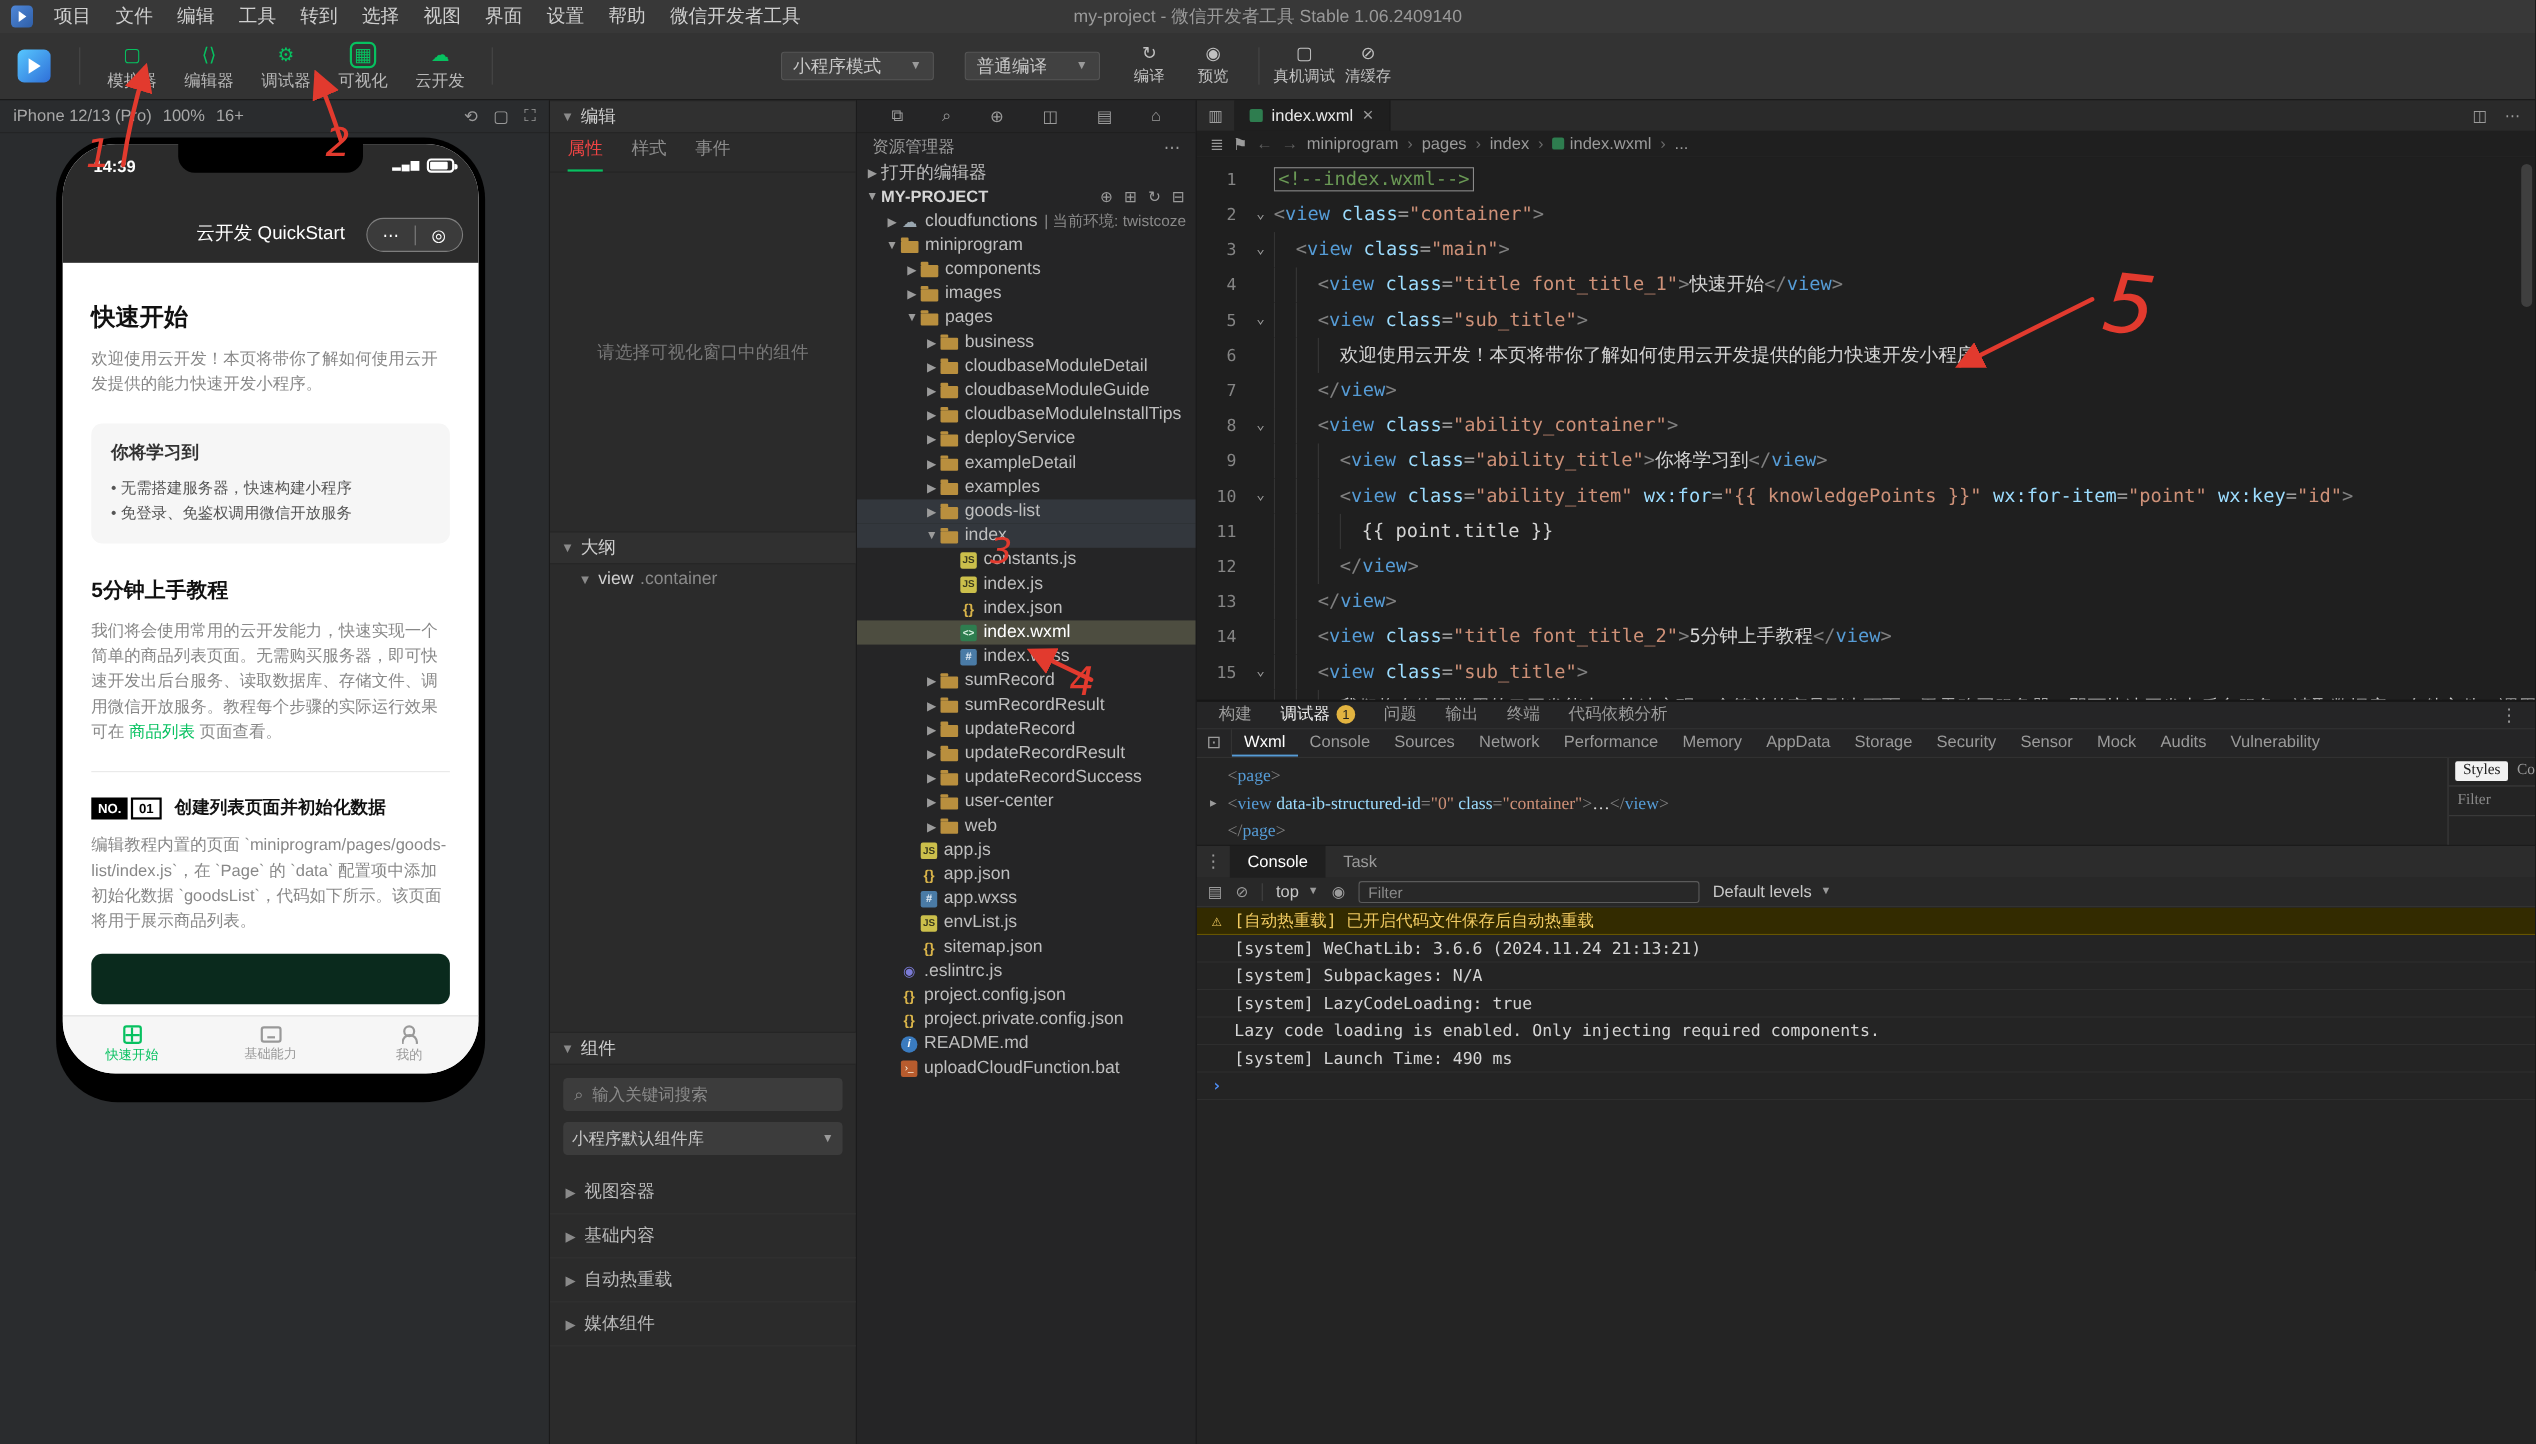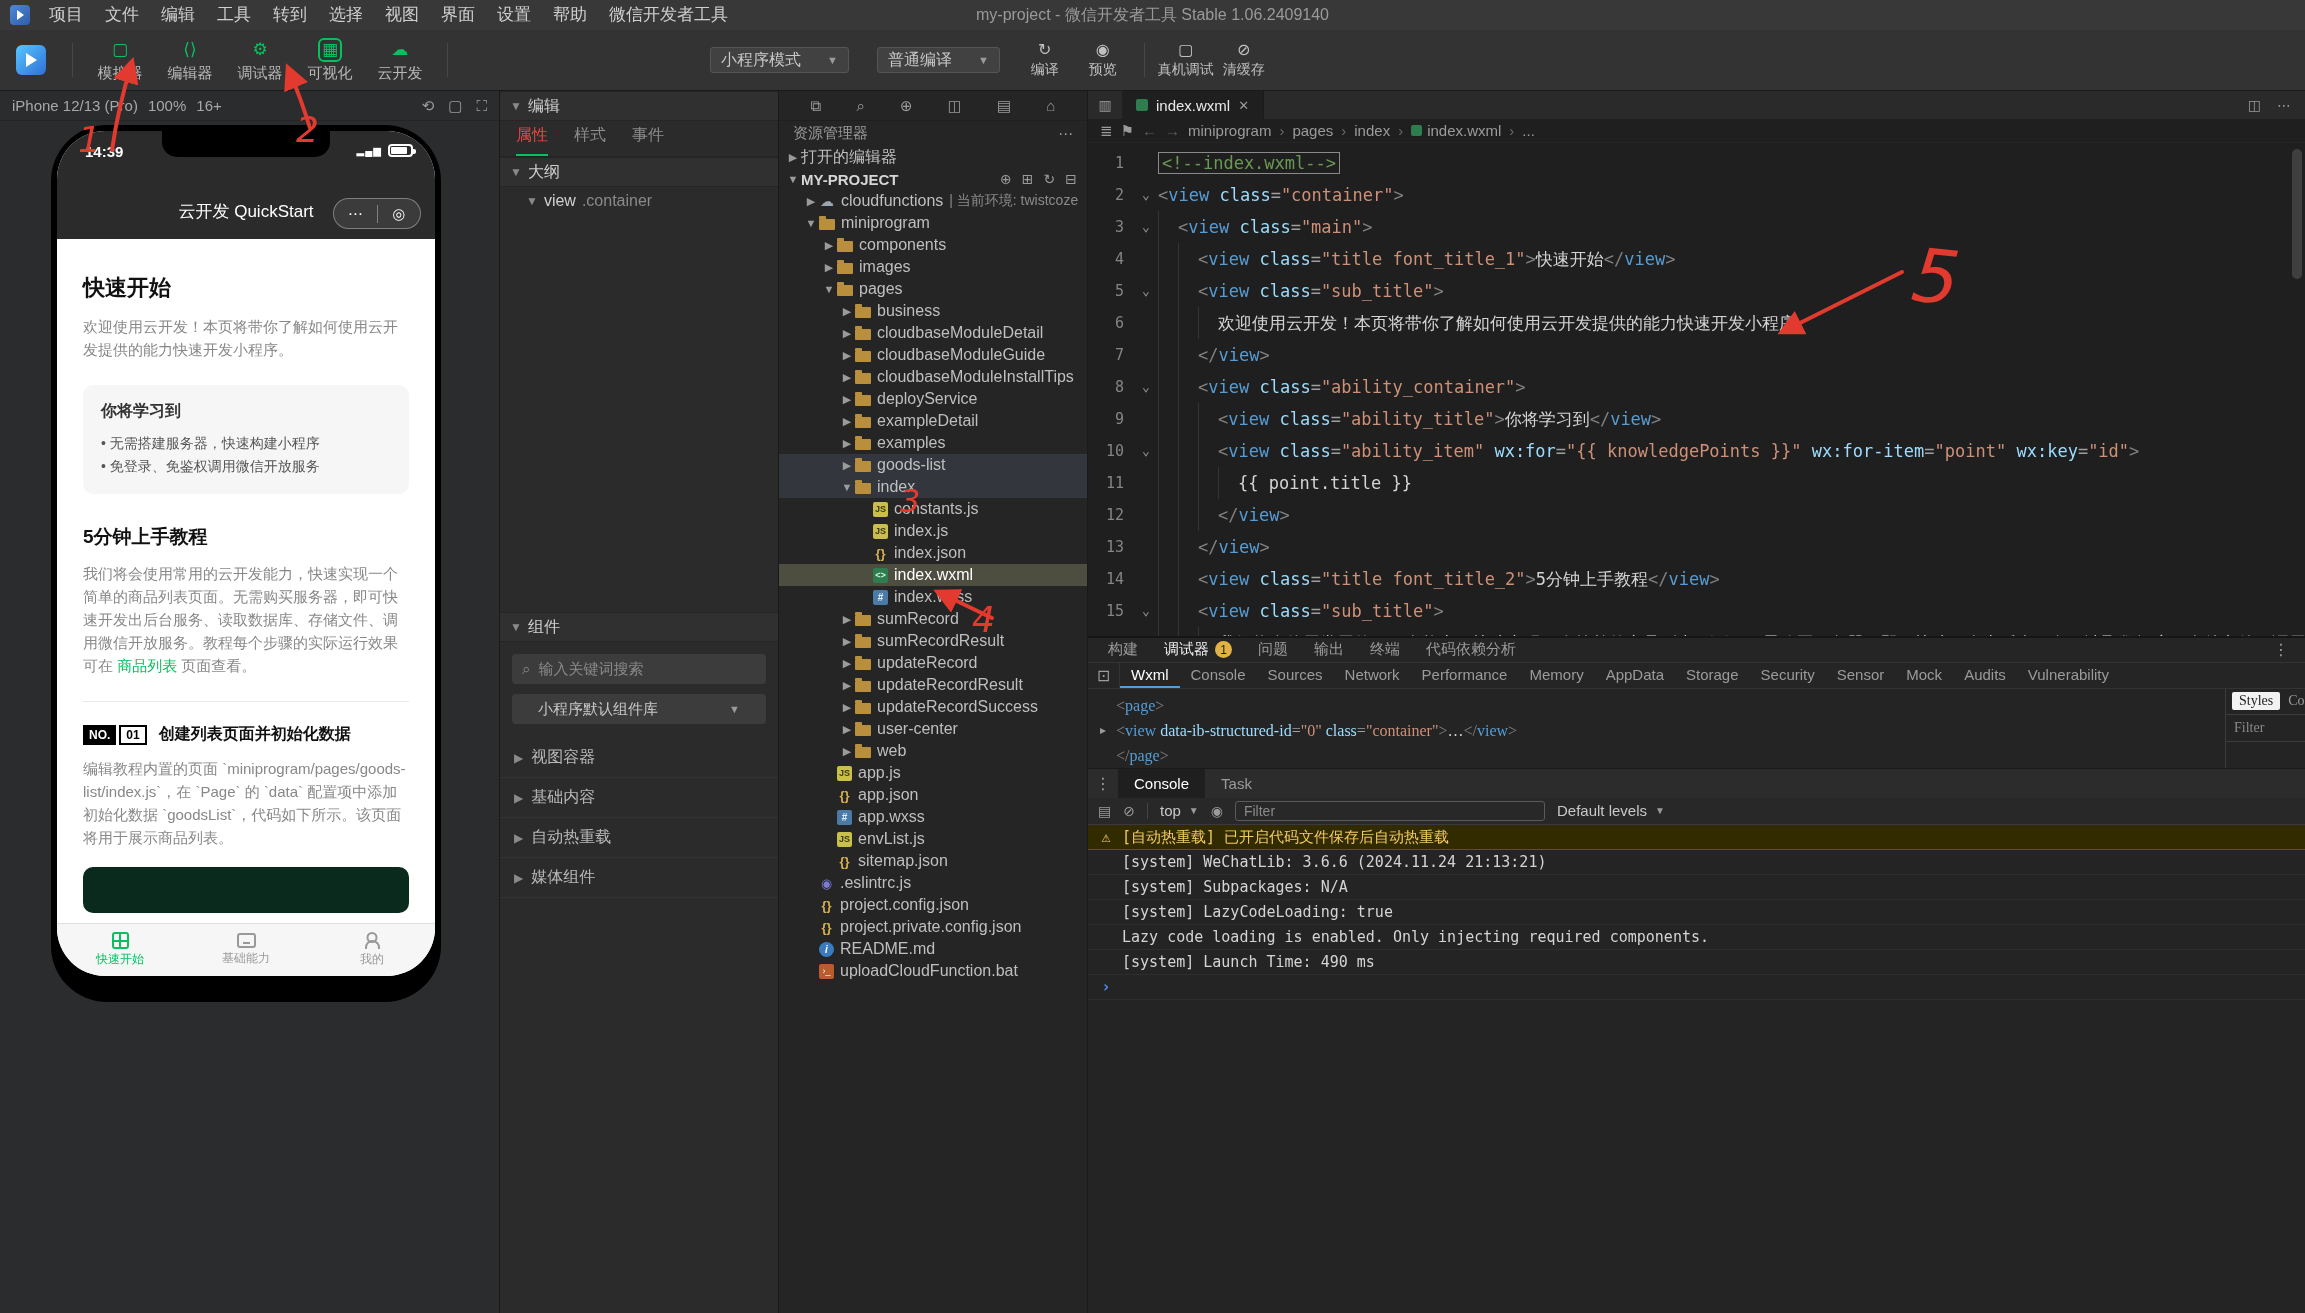--- a/index.html
+++ b/index.html
@@ -81,21 +81,21 @@
   .sec-head{height:30px;background:#303030;border-bottom:1px solid #252525;border-top:1px solid #252525;display:flex;align-items:center;padding:0 10px;color:#cfcfcf;gap:6px}
   .sec-head .caret{color:#8a8a8a;font-size:12px}
   .ep-tabs{height:36px;display:flex;align-items:flex-end;gap:26px;padding:0 16px;border-bottom:1px solid #252525}
   .ep-tab{padding-bottom:8px;color:#8c8c8c;cursor:pointer;border-bottom:2px solid transparent}
   .ep-tab.active{color:#ef4444;border-bottom-color:#07c160}
   .ep-empty{height:326px;display:flex;align-items:center;justify-content:center;color:#787878}
   .outline-item{height:28px;display:flex;align-items:center;gap:6px;padding-left:26px;color:#d0d0d0;cursor:pointer}
   .outline-item .dim{color:#8a8a8a}
   .ep-spacer{height:397px}
   .ep-search{margin:12px 12px 0 12px;height:30px;background:#3c3c3c;border-radius:4px;display:flex;align-items:center;gap:8px;padding:0 10px;color:#8a8a8a;font-size:15px;cursor:text}
-  .ep-select{margin:10px 12px 0 12px;height:30px;background:#3c3c3c;border-radius:4px;display:flex;align-items:center;padding:0 26px;color:#c8c8c8;font-size:15px;cursor:pointer}
+  .ep-select{margin:10px 12px 0 12px;height:30px;background:#3c3c3c;border-radius:4px;display:flex;align-items:center;padding:0 8px;color:#c8c8c8;font-size:15px;cursor:pointer}
   .ep-select .caret{margin-left:auto;color:#9a9a9a;font-size:11px}
   .ep-cats{margin-top:14px}
   .ep-cat{height:40px;display:flex;align-items:center;gap:8px;padding:0 14px;color:#b9b9b9;border-bottom:1px solid #333;cursor:pointer}
   .ep-cat .caret{color:#8a8a8a;font-size:12px}
 
   
   .explorer{position:absolute;left:779px;top:91px;width:309px;height:1222px;background:#252526;border-right:1px solid #1a1a1a;overflow:hidden}
   .ex-toolbar{height:30px;display:flex;align-items:center;justify-content:space-around;padding:0 14px;color:#9b9b9b;font-size:15px;border-bottom:1px solid #1f1f1f}
   .ex-title{height:25px;display:flex;align-items:center;padding:0 14px;color:#9b9b9b;font-size:15px}
   .ex-title .more{margin-left:auto;cursor:pointer}
@@ -334,20 +334,21 @@
   <div class="edit-panel">
     <div class="sec-head">
       <span class="caret">▼</span>
       <span>编辑</span>
     </div>
     <div class="ep-tabs">
         <span class="ep-tab active">属性</span>
         <span class="ep-tab">样式</span>
         <span class="ep-tab">事件</span>
       </div>
+    <div class="ep-empty">请选择可视化窗口中的组件</div>
     <div class="sec-head">
       <span class="caret">▼</span>
       <span>大纲</span>
     </div>
     <div class="outline-item">
       <span class="caret" style="color:#8a8a8a;font-size:12px">▼</span>
       <span>view</span>
       <span class="dim">.container</span>
     </div>
     <div class="ep-spacer"></div>

